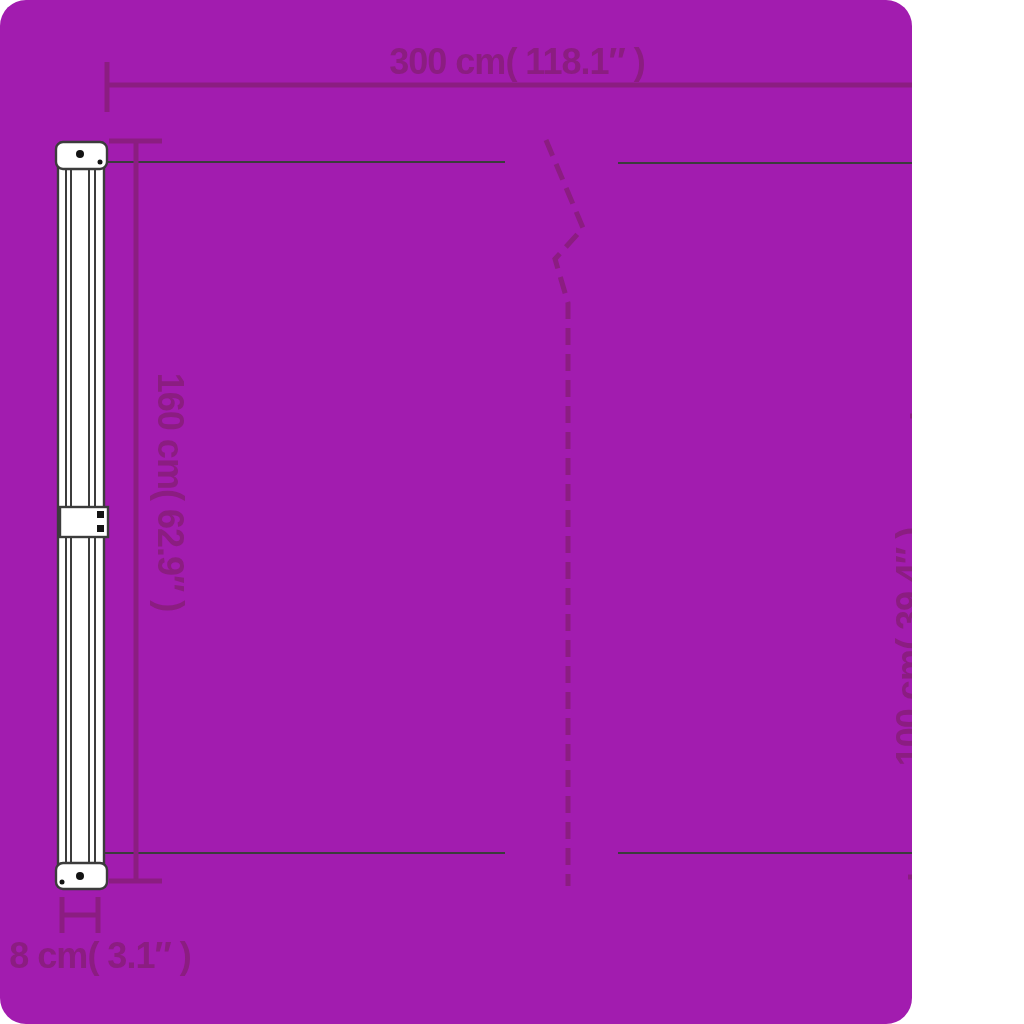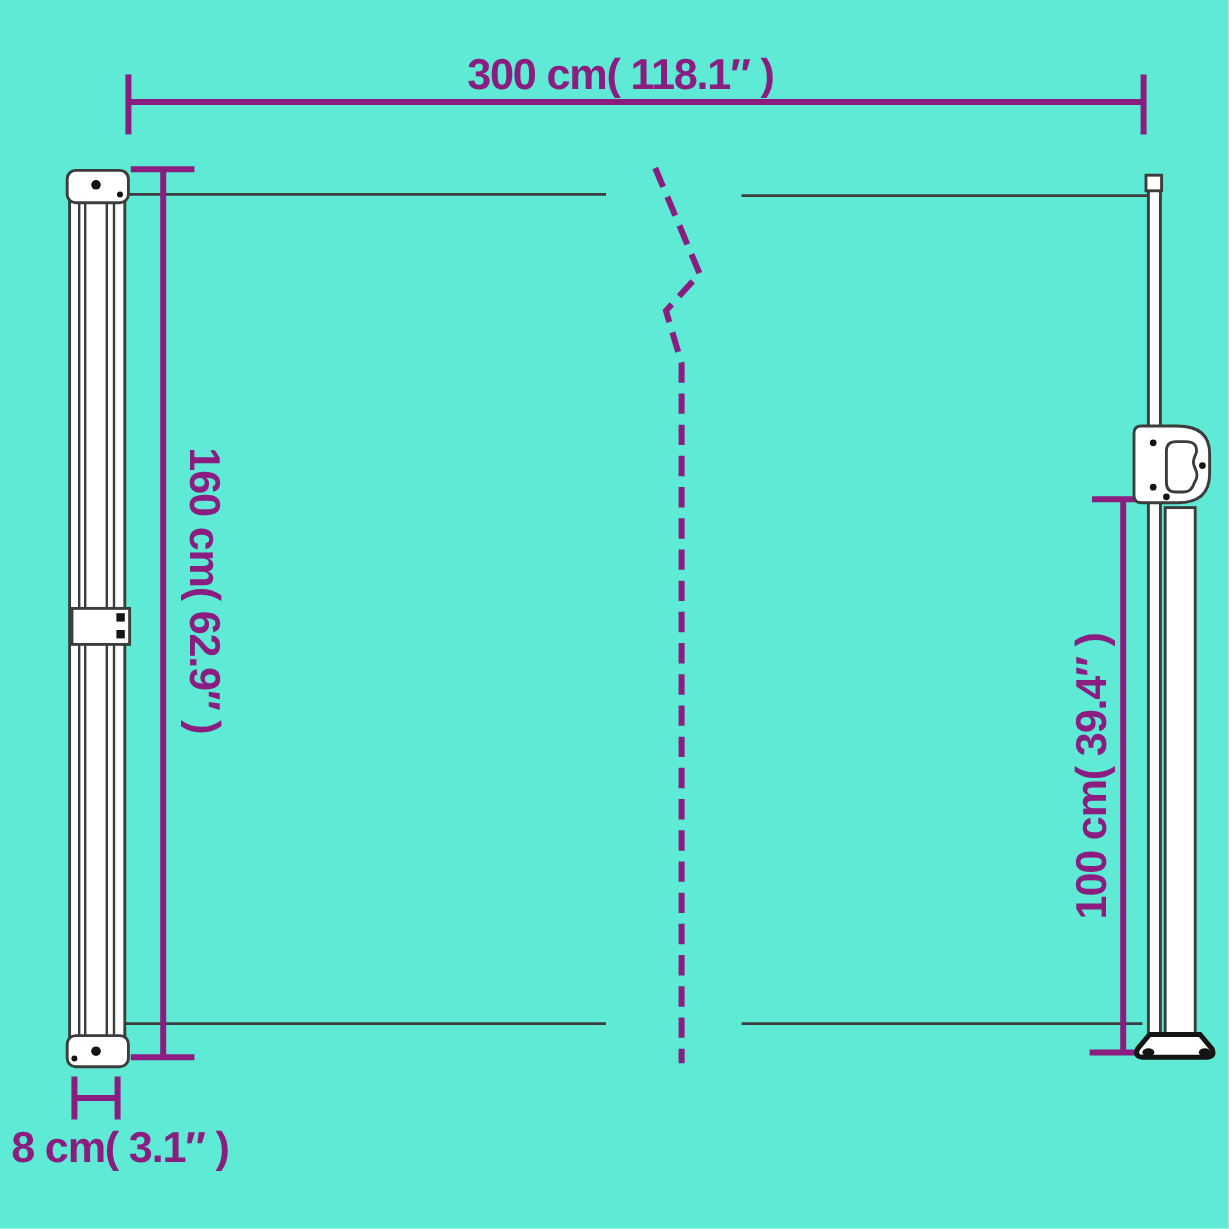--- a/index.html
+++ b/index.html
@@ -1,21 +1,21 @@
 <!DOCTYPE html>
 <html style="--dimension-accent: #8B1D81; --outline-gray: #3C3C3C; --hardware-black: #141414;"><head>
 <meta charset="utf-8">
 <style>
   :root{
     --dimension-accent:#8B1D81;
     --outline-gray:#3C3C3C;
     --hardware-black:#141414;
   }
   html,body{margin:0;padding:0;background:#fff;}
-  .canvas{width:1024px;height:1024px;position:relative;background:#5eead4;overflow:hidden;}
+  .canvas{width:912px;height:1024px;position:relative;background:#a21caf;overflow:hidden;border-radius:26px;}
   svg{display:block;}
   .dim-line{stroke:var(--dimension-accent);stroke-width:5;}
   .dim-text{fill:var(--dimension-accent);font-family:"Liberation Sans",sans-serif;
             font-weight:bold;font-size:36px;letter-spacing:-1px;}
   .edge{stroke:var(--outline-gray);stroke-width:2.2;}
   .part{stroke:var(--outline-gray);stroke-width:2.4;fill:#fff;}
   .part-line{stroke:var(--outline-gray);stroke-width:2;}
   .screw{fill:var(--hardware-black);}
   .break-line{stroke:var(--dimension-accent);stroke-width:5;fill:none;stroke-dasharray:17 9;}
   .foot{stroke:var(--hardware-black);stroke-width:4.2;fill:#fff;}

